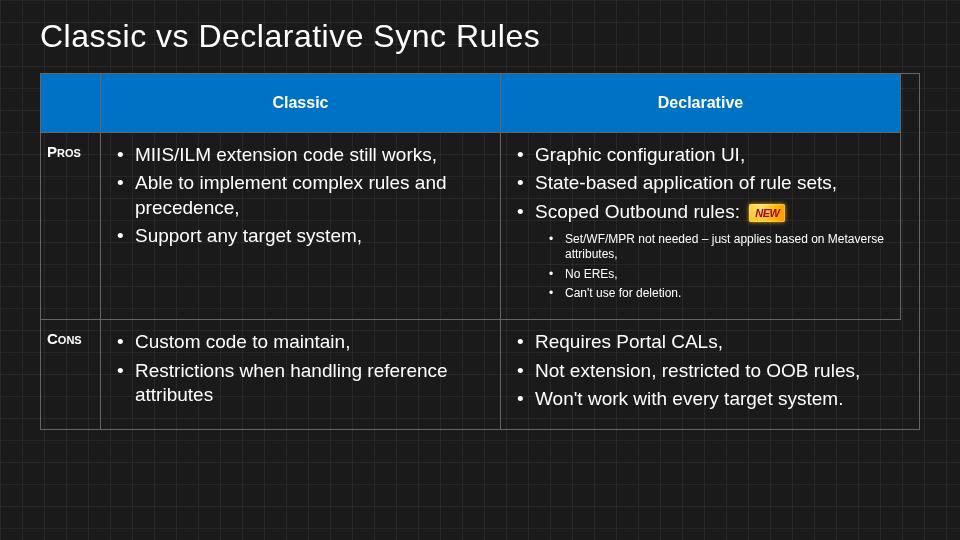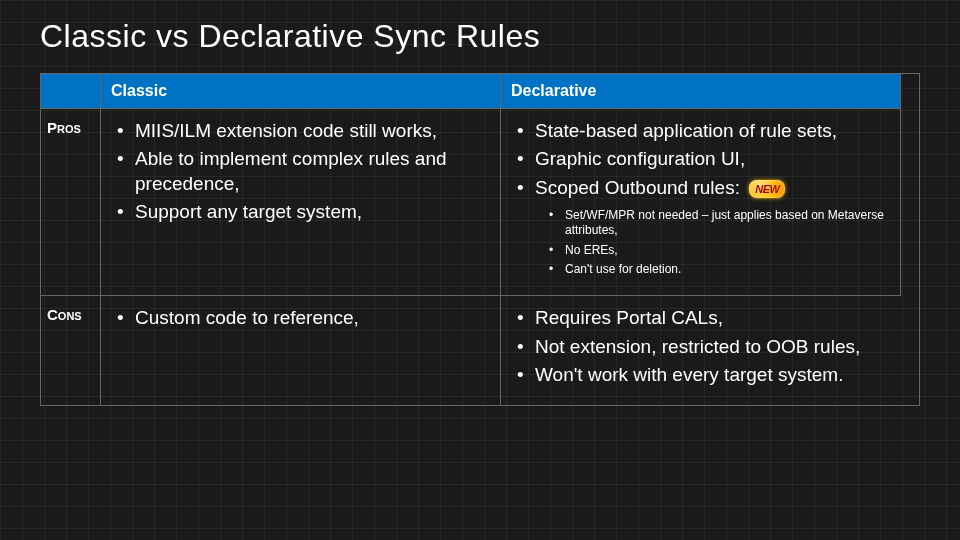--- a/index.html
+++ b/index.html
@@ -23,22 +23,23 @@
   .table {
     display: grid;
     grid-template-columns: 60px 400px 400px;
     border: 1px solid #666;
   }
   .hdr {
     background: #0072c6;
     color: #fff;
     font-weight: 600;
     font-size: 16px;
-    padding: 8px 10px;
+    padding: 20px 10px;
     border-right: 1px solid #666;
+    text-align: center;
   }
   .hdr:last-child { border-right: none; }
   .hdr.blank { background: #0072c6; }
   .row-label {
     font-variant: small-caps;
     font-weight: 700;
     font-size: 15px;
     padding: 10px 6px;
     border-top: 1px solid #666;
     border-right: 1px solid #666;
@@ -61,21 +62,21 @@
   ul.sub li { font-size: 12px; padding-left: 16px; margin-bottom: 4px; }
   .new-badge {
     display: inline-block;
     vertical-align: middle;
     background: radial-gradient(circle at 30% 30%, #ffe680, #ffb800 60%, #ff8c00);
     color: #b00000;
     font-weight: 900;
     font-size: 11px;
     font-style: italic;
     padding: 2px 6px;
-    border-radius: 8px;
+    border-radius: 2px;
     box-shadow: 0 0 4px rgba(255,200,0,0.8), inset 0 0 2px #fff;
     margin-left: 4px;
     font-family: Arial, sans-serif;
     letter-spacing: -0.5px;
   }
   .inline-new { white-space: nowrap; }
 </style>
 </head>
 <body>
 
@@ -91,40 +92,41 @@
     <div class="row-label">Pros</div>
     <div class="cell">
       <ul>
         <li>MIIS/ILM extension code still works,</li>
         <li>Able to implement complex rules and precedence,</li>
         <li>Support any target system,</li>
       </ul>
     </div>
     <div class="cell">
       <ul>
+        <li>Graphic configuration UI,</li>
         <li>State-based application of rule sets,</li>
-        <li>Graphic configuration UI,</li>
         <li>
           <span>Scoped Outbound rules:</span>
           <span class="inline-new">
             <span class="new-badge">NEW</span>
           </span>
           <ul class="sub">
             <li>Set/WF/MPR not needed – just applies based on Metaverse attributes,</li>
             <li>No EREs,</li>
             <li>Can't use for deletion.</li>
           </ul>
         </li>
       </ul>
     </div>
 
     <div class="row-label">Cons</div>
     <div class="cell">
       <ul>
-        <li>Custom code to reference,</li>
+        <li>Custom code to maintain,</li>
+        <li>Restrictions when handling reference attributes</li>
       </ul>
     </div>
     <div class="cell">
       <ul>
         <li>Requires Portal CALs,</li>
         <li>Not extension, restricted to OOB rules,</li>
         <li>Won't work with every target system.</li>
       </ul>
     </div>
   </div>

